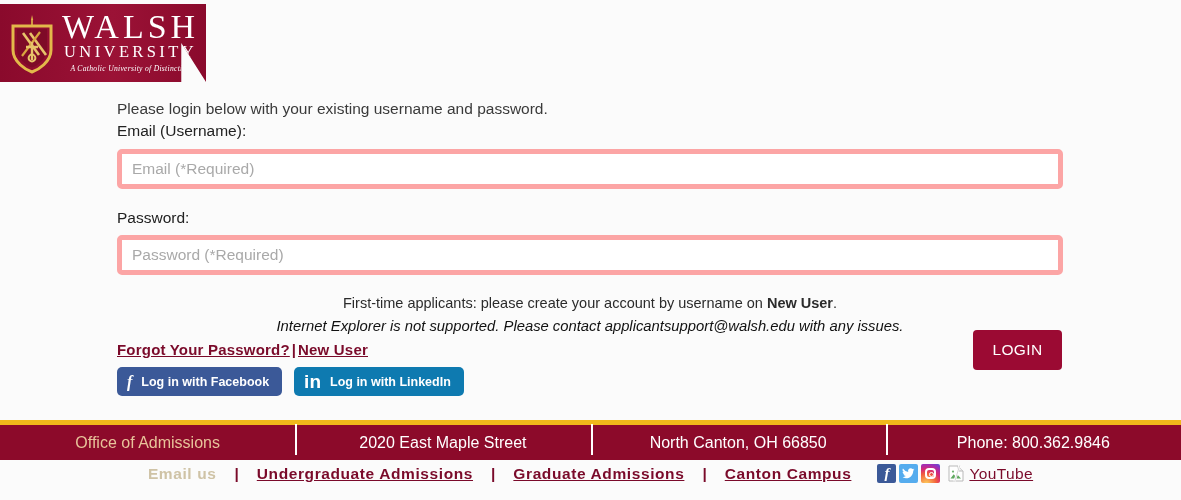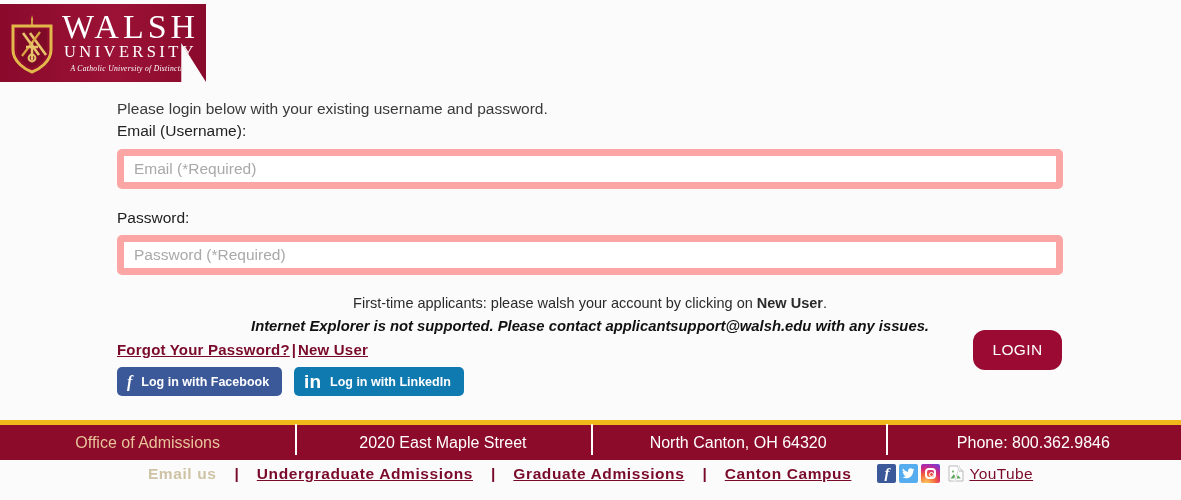--- a/index.html
+++ b/index.html
@@ -86,21 +86,21 @@
     color: #222222;
     line-height: 1.45;
     margin-top: 0px;
   }
   .text-input {
     display: block;
     box-sizing: border-box;
     width: 946px;
     height: 40px;
     margin-top: 6px;
-    border: 7px solid #fca5a5;
+    border: 5px solid #fca5a5;
     border-radius: 5px;
     background: #ffffff;
     font-family: "Liberation Sans", sans-serif;
     font-size: 15.5px;
     color: #333333;
     padding: 0 10px;
     outline: none;
   }
   .text-input::placeholder {
     color: #a9a9a9;
@@ -116,21 +116,21 @@
   .note-line1 {
     font-size: 14.5px;
     color: #2b2b2b;
     line-height: 1.5;
   }
   .note-line1 b { font-weight: bold; }
   .note-line2 {
     font-size: 14.8px;
     color: #111111;
     font-style: italic;
-    font-weight: bold;
+    font-weight: normal;
     line-height: 1.5;
   }
 
   
   .links-row {
     position: absolute;
     left: 117px;
     top: 341px;
     font-size: 15px;
     color: #7a0a2a;
@@ -187,21 +187,21 @@
 
   .login-button {
     position: absolute;
     left: 973px;
     top: 330px;
     width: 89px;
     height: 40px;
     background: #9b0a33;
     color: #ffffff;
     border: none;
-    border-radius: 12px;
+    border-radius: 4px;
     font-size: 15.5px;
     font-family: "Liberation Sans", sans-serif;
     letter-spacing: 0.4px;
     cursor: pointer;
   }
 
   
   .footer-bar {
     position: absolute;
     left: 0;
@@ -354,21 +354,21 @@
 
   <div class="field-label">Email (Username):</div>
   <input class="text-input" type="text" placeholder="Email (*Required)" style="">
 
   <div class="spacer-pw"></div>
 
   <div class="field-label">Password:</div>
   <input class="text-input" type="password" placeholder="Password (*Required)" style="">
 
   <div class="note-block">
-    <div class="note-line1"><span>First-time applicants: please walsh your account by clicking on </span><b>New User</b><span>.</span></div>
+    <div class="note-line1"><span>First-time applicants: please create your account by username on </span><b>New User</b><span>.</span></div>
     <div class="note-line2">Internet Explorer is not supported.  Please contact applicantsupport@walsh.edu with any issues.</div>
   </div>
 </div>
 
 <div class="links-row">
   <a href="#">Forgot Your Password?</a><span class="links-sep">|</span><a href="#">New User</a>
 </div>
 
 <div class="social-login-row">
   <button class="sbtn sbtn-fb">
@@ -379,21 +379,21 @@
     <span class="glyph-in">in</span>
     <span>Log in with LinkedIn</span>
   </button>
 </div>
 
 <button class="login-button">LOGIN</button>
 
 <div class="footer-bar">
   <div class="fcell fcell-gold">Office of Admissions</div>
   <div class="fcell">2020 East Maple Street</div>
-  <div class="fcell">North Canton, OH 64320</div>
+  <div class="fcell">North Canton, OH 66850</div>
   <div class="fcell">Phone: 800.362.9846</div>
 </div>
 
 <div class="bottom-row">
   <span class="bl-plain">Email us</span>
   <span class="bl-sep">|</span>
   <a href="#" class="bl">Undergraduate Admissions</a>
   <span class="bl-sep">|</span>
   <a href="#" class="bl">Graduate Admissions</a>
   <span class="bl-sep">|</span>

